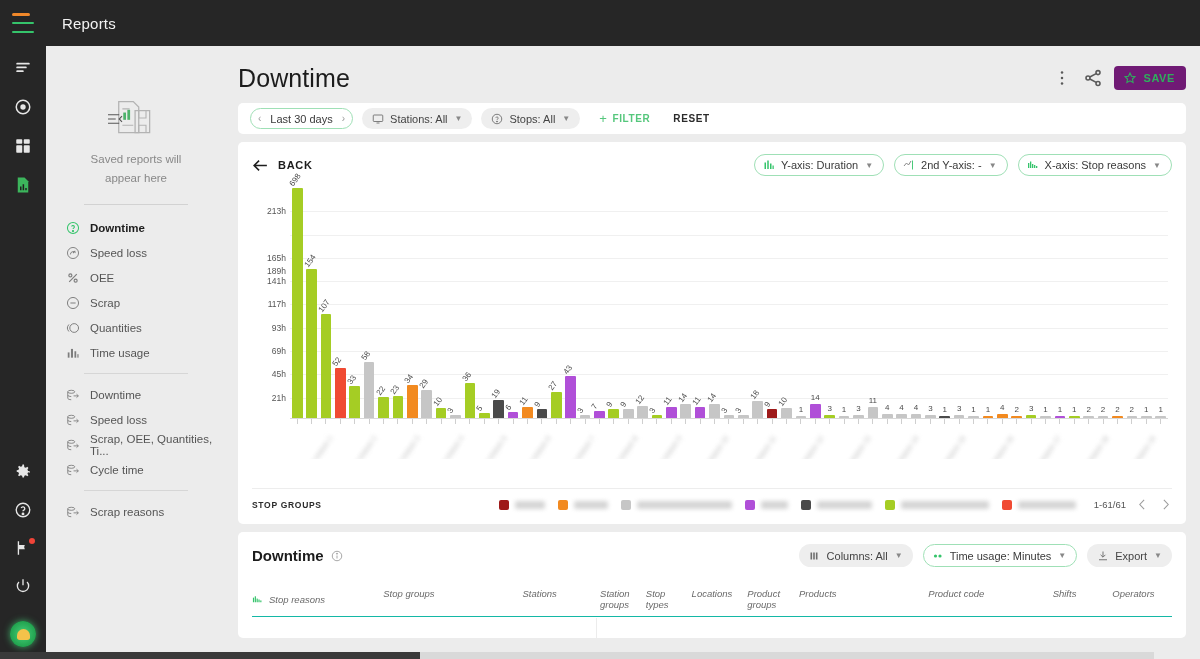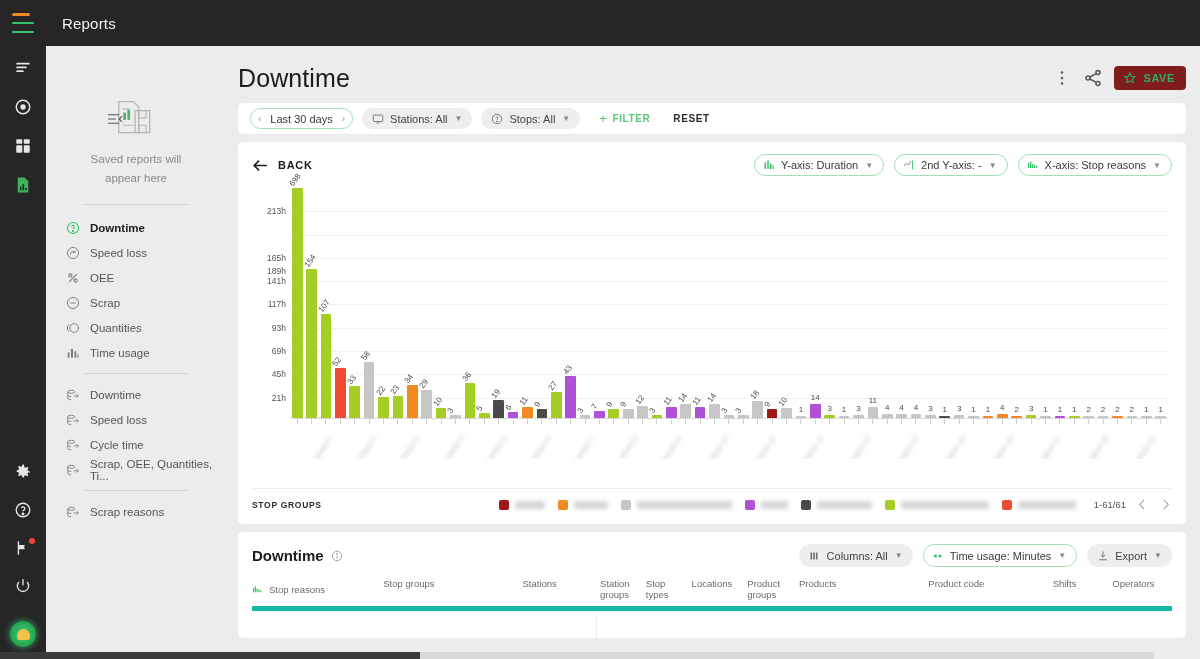--- a/index.html
+++ b/index.html
@@ -77,21 +77,21 @@
 
   
   .main { flex:1; padding: 10px 14px 0 12px; overflow:hidden; }
 
   .page-head { display:flex; align-items:center; height:44px; }
   .page-title { font-size:25px; color:#1c1c1c; font-weight:normal; letter-spacing:.1px;}
   .page-head-actions { margin-left:auto; display:flex; align-items:center; gap:11px; }
   .ic-btn { width:20px; height:20px; color:#5a5a5a; cursor:pointer; }
   .ic-btn svg { width:100%; height:100%; display:block;}
   .save-btn {
-    display:flex; align-items:center; gap:6px; background:#7f1d1d; color:#2fae5d;
+    display:flex; align-items:center; gap:6px; background:#701a75; color:#2fae5d;
     border-radius:4px; height:24px; padding:0 11px 0 9px; font-size:11px;
     font-weight:bold; letter-spacing:.6px; cursor:pointer; border:none;
   }
   .save-btn svg { width:14px; height:14px; }
 
   
   .card { background:#fff; border-radius:5px; }
   .filterbar {
     height:31px; margin-top:3px; display:flex; align-items:center; gap:9px;
     padding: 0 12px;
@@ -165,21 +165,21 @@
 
   
   .tablecard { margin-top:8px; height:106px; padding: 12px 14px 0; position:relative; overflow:hidden;}
   .tbl-head { display:flex; align-items:center; }
   .tbl-title { font-size:15px; font-weight:bold; color:#1c1c1c;}
   .info-ic { width:12px; height:12px; color:#9d9d9d; margin-left:7px;}
   .info-ic svg { width:100%; height:100%; display:block;}
   .tbl-actions { margin-left:auto; display:flex; gap:10px; }
   .tbl-actions .pill { height:23px; border-radius:12px; }
   .cols {
-    margin-top:11px; display:flex; border-bottom:5px solid #14b8a6; padding-bottom:6px;
+    margin-top:21px; display:flex; border-bottom:1px solid #14b8a6; padding-bottom:6px;font-style:italic;
   }
   .col { font-size:9.5px; color:#6a6a6a; line-height:11px; padding-right:6px;}
   .col.first { display:flex; align-items:center; gap:6px; }
   .col .cic { width:11px; height:11px; color:#35c46b; flex-shrink:0;}
   .col .cic svg { width:100%; height:100%; display:block;}
   .trow { display:flex; height:32px; align-items:center; border-bottom:1px solid #f0f0f0;}
   .cell { padding-right:6px; }
   .cell .blr { height:8px; border-radius:2px; background:#cfcfcf; filter:blur(2.3px); }
   .vdiv { position:absolute; left:358px; top:86px; bottom:0; width:1px; background:#ececec;}
 
@@ -375,32 +375,32 @@
         </div>
         <div class="side-item">
           <span class="sic">
               <svg viewBox="0 0 24 24" fill="none" stroke="currentColor" stroke-width="1.5">
                 <ellipse cx="9" cy="6.5" rx="6" ry="2.6"></ellipse>
                 <path d="M3 6.5v11c0 1.4 2.7 2.6 6 2.6"></path>
                 <path d="M3 12c0 1.4 2.7 2.6 6 2.6"></path>
                 <path d="M13 13.5h8M18 10.5l3.2 3-3.2 3"></path>
               </svg>
             </span>
-          <span>Cycle time</span>
+          <span>Scrap, OEE, Quantities, Ti...</span>
         </div>
         <div class="side-item">
           <span class="sic">
               <svg viewBox="0 0 24 24" fill="none" stroke="currentColor" stroke-width="1.5">
                 <ellipse cx="9" cy="6.5" rx="6" ry="2.6"></ellipse>
                 <path d="M3 6.5v11c0 1.4 2.7 2.6 6 2.6"></path>
                 <path d="M3 12c0 1.4 2.7 2.6 6 2.6"></path>
                 <path d="M13 13.5h8M18 10.5l3.2 3-3.2 3"></path>
               </svg>
             </span>
-          <span>Scrap, OEE, Quantities, Ti...</span>
+          <span>Cycle time</span>
         </div>
 
         <div class="side-sep"></div>
 
         <div class="side-item">
           <span class="sic">
               <svg viewBox="0 0 24 24" fill="none" stroke="currentColor" stroke-width="1.5">
                 <ellipse cx="9" cy="6.5" rx="6" ry="2.6"></ellipse>
                 <path d="M3 6.5v11c0 1.4 2.7 2.6 6 2.6"></path>
                 <path d="M3 12c0 1.4 2.7 2.6 6 2.6"></path>

